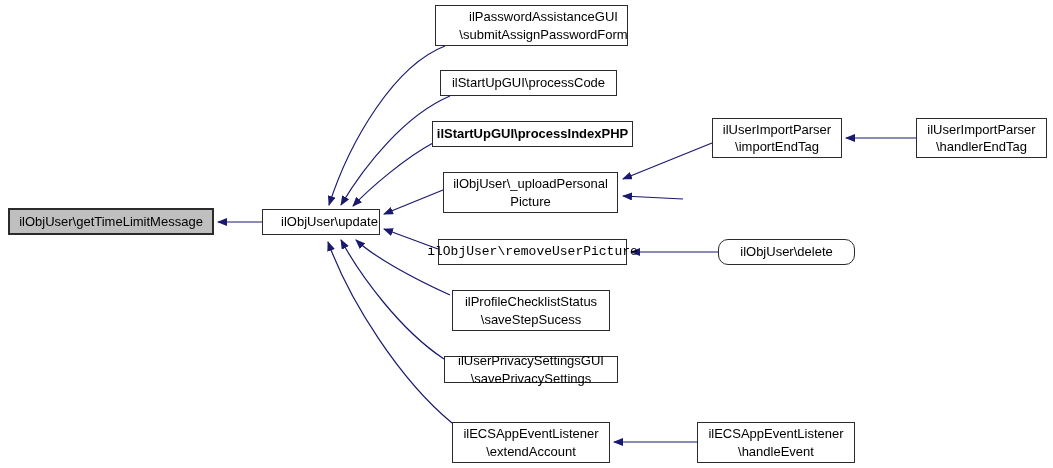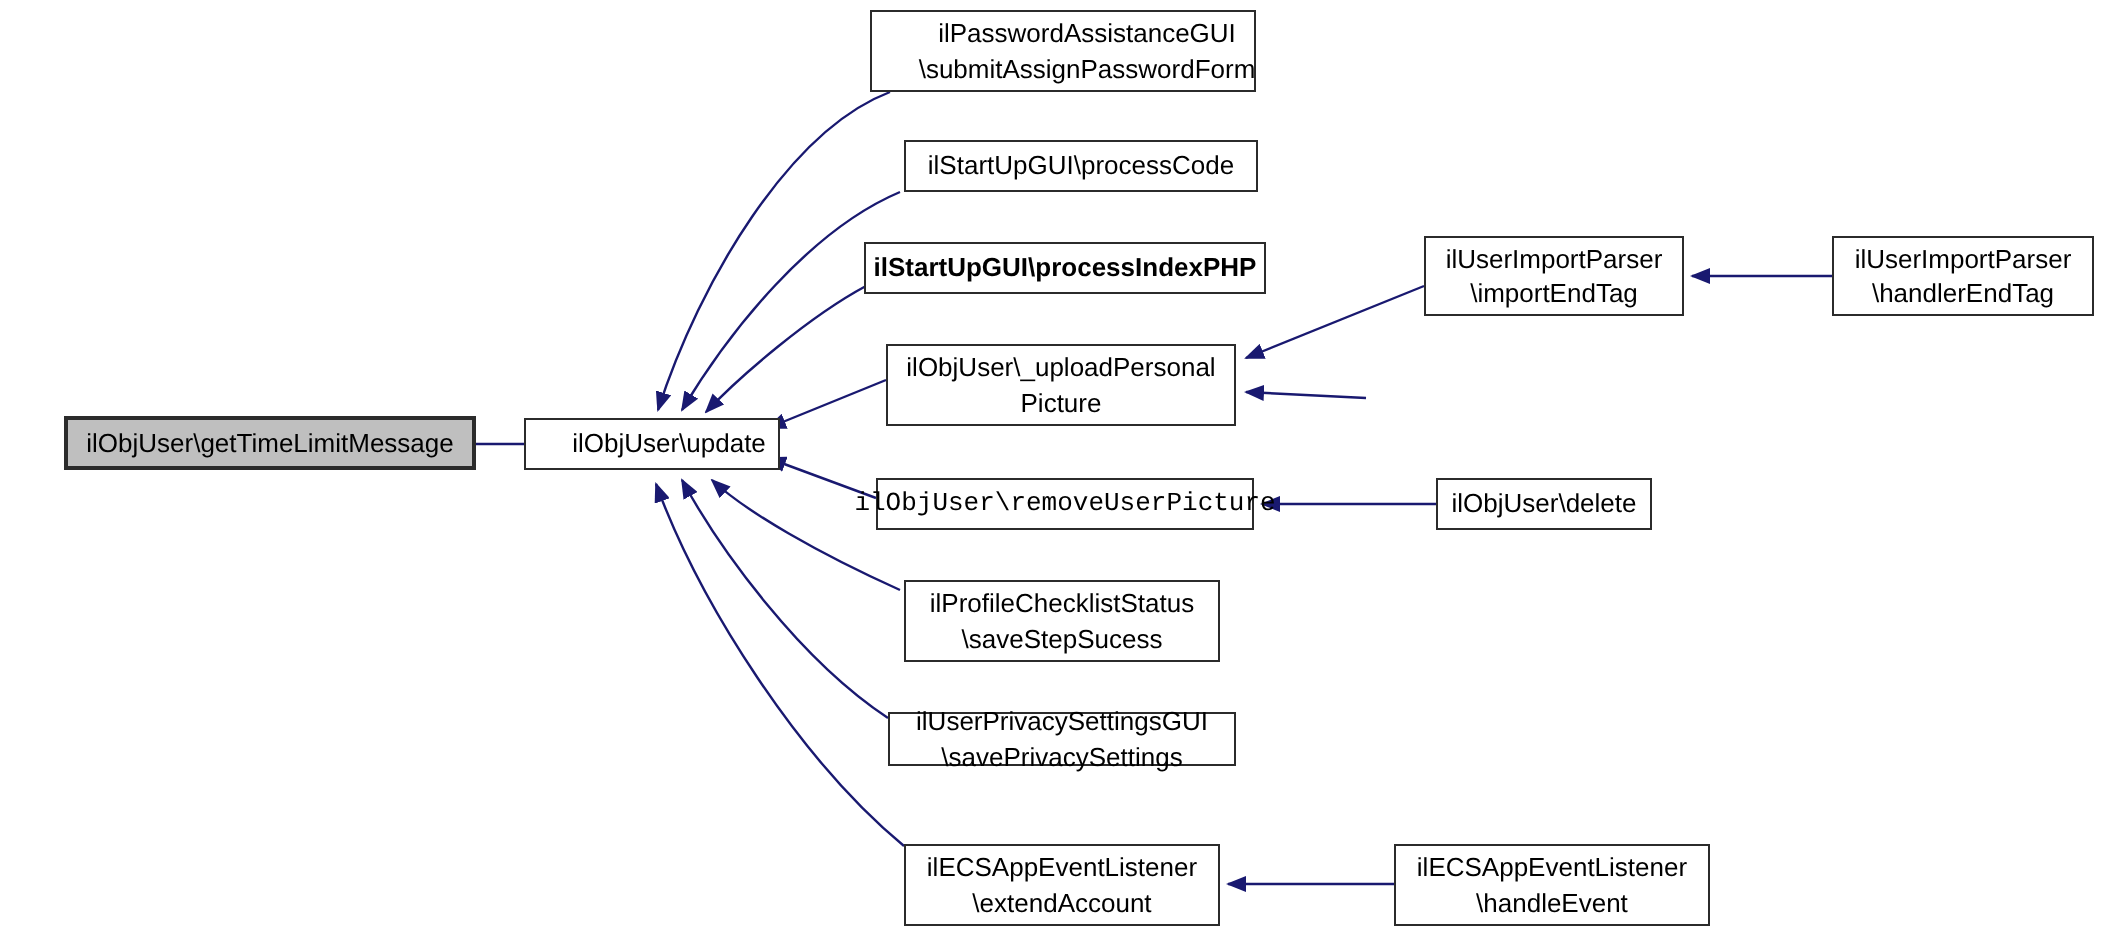--- a/index.html
+++ b/index.html
@@ -61,28 +61,28 @@
     <path class="edge" d="M450,295 C410,277 373,256 356,240" marker-end="url(#arrowhead)" stroke="#191970"></path>
     <path class="edge" d="M444,359 C400,330 360,275 341,240" marker-end="url(#arrowhead)" stroke="#191970"></path>
     <path class="edge" d="M452,423 C400,380 350,302 328,242" marker-end="url(#arrowhead)" stroke="#191970"></path>
     <path class="edge" d="M712,143 L623,179" marker-end="url(#arrowhead)" stroke="#191970"></path>
     <path class="edge" d="M683,199 L623,196" marker-end="url(#arrowhead)" stroke="#191970"></path>
     <path class="edge" d="M916,138 L846,138" marker-end="url(#arrowhead)" stroke="#191970"></path>
     <path class="edge" d="M718,252 L631,252" marker-end="url(#arrowhead)" stroke="#191970"></path>
     <path class="edge" d="M697,442 L614,442" marker-end="url(#arrowhead)" stroke="#191970"></path>
   </svg>
 
-  <div class="node highlight" style="left: 8px; top: 208px; width: 206px; height: 27px; background: rgb(191, 191, 191); margin-left: 24px;">ilObjUser\getTimeLimitMessage</div>
+  <div class="node highlight" style="left: 8px; top: 208px; width: 206px; height: 27px; background: rgb(191, 191, 191);">ilObjUser\getTimeLimitMessage</div>
 
-  <div class="node" style="left:262px; top:209px; width:128px; height:26px;padding-left:17px;">ilObjUser\update</div>
+  <div class="node" style="left:262px; top:209px; width:118px; height:26px;padding-left:17px;">ilObjUser\update</div>
 
   <div class="node" style="left:435px; top:5px; width:193px; height:41px;padding-left:24px;">ilPasswordAssistanceGUI
 \submitAssignPasswordForm</div>
 
-  <div class="node" style="left:452px; top:70px; width:177px; height:26px;">ilStartUpGUI\processCode</div>
+  <div class="node" style="left:440px; top:70px; width:177px; height:26px;">ilStartUpGUI\processCode</div>
 
   <div class="node" style="left:432px; top:121px; width:201px; height:26px;font-weight:bold;">ilStartUpGUI\processIndexPHP</div>
 
   <div class="node" style="left:443px; top:172px; width:175px; height:41px;">ilObjUser\_uploadPersonal
 Picture</div>
 
   <div class="node" style="left:438px; top:239px; width:189px; height:26px;font-family:Liberation Mono, monospace;">ilObjUser\removeUserPicture</div>
 
   <div class="node" style="left:452px; top:290px; width:158px; height:41px;">ilProfileChecklistStatus
 \saveStepSucess</div>
@@ -90,21 +90,21 @@
   <div class="node" style="left:444px; top:356px; width:174px; height:27px;">ilUserPrivacySettingsGUI
 \savePrivacySettings</div>
 
   <div class="node" style="left:452px; top:422px; width:158px; height:41px;">ilECSAppEventListener
 \extendAccount</div>
 
   <div class="node" style="left:712px; top:118px; width:130px; height:40px;">ilUserImportParser
 \importEndTag</div>
 
 
-  <div class="node" style="left:718px; top:239px; width:108px; height:26px;">ilObjUser\delete</div>
+  <div class="node" style="left:718px; top:239px; width:137px; height:26px;border-radius:10px;">ilObjUser\delete</div>
 
   <div class="node" style="left:697px; top:422px; width:158px; height:41px;">ilECSAppEventListener
 \handleEvent</div>
 
   <div class="node" style="left:916px; top:118px; width:131px; height:40px;">ilUserImportParser
 \handlerEndTag</div>
 
 </div>
 
 </body></html>

